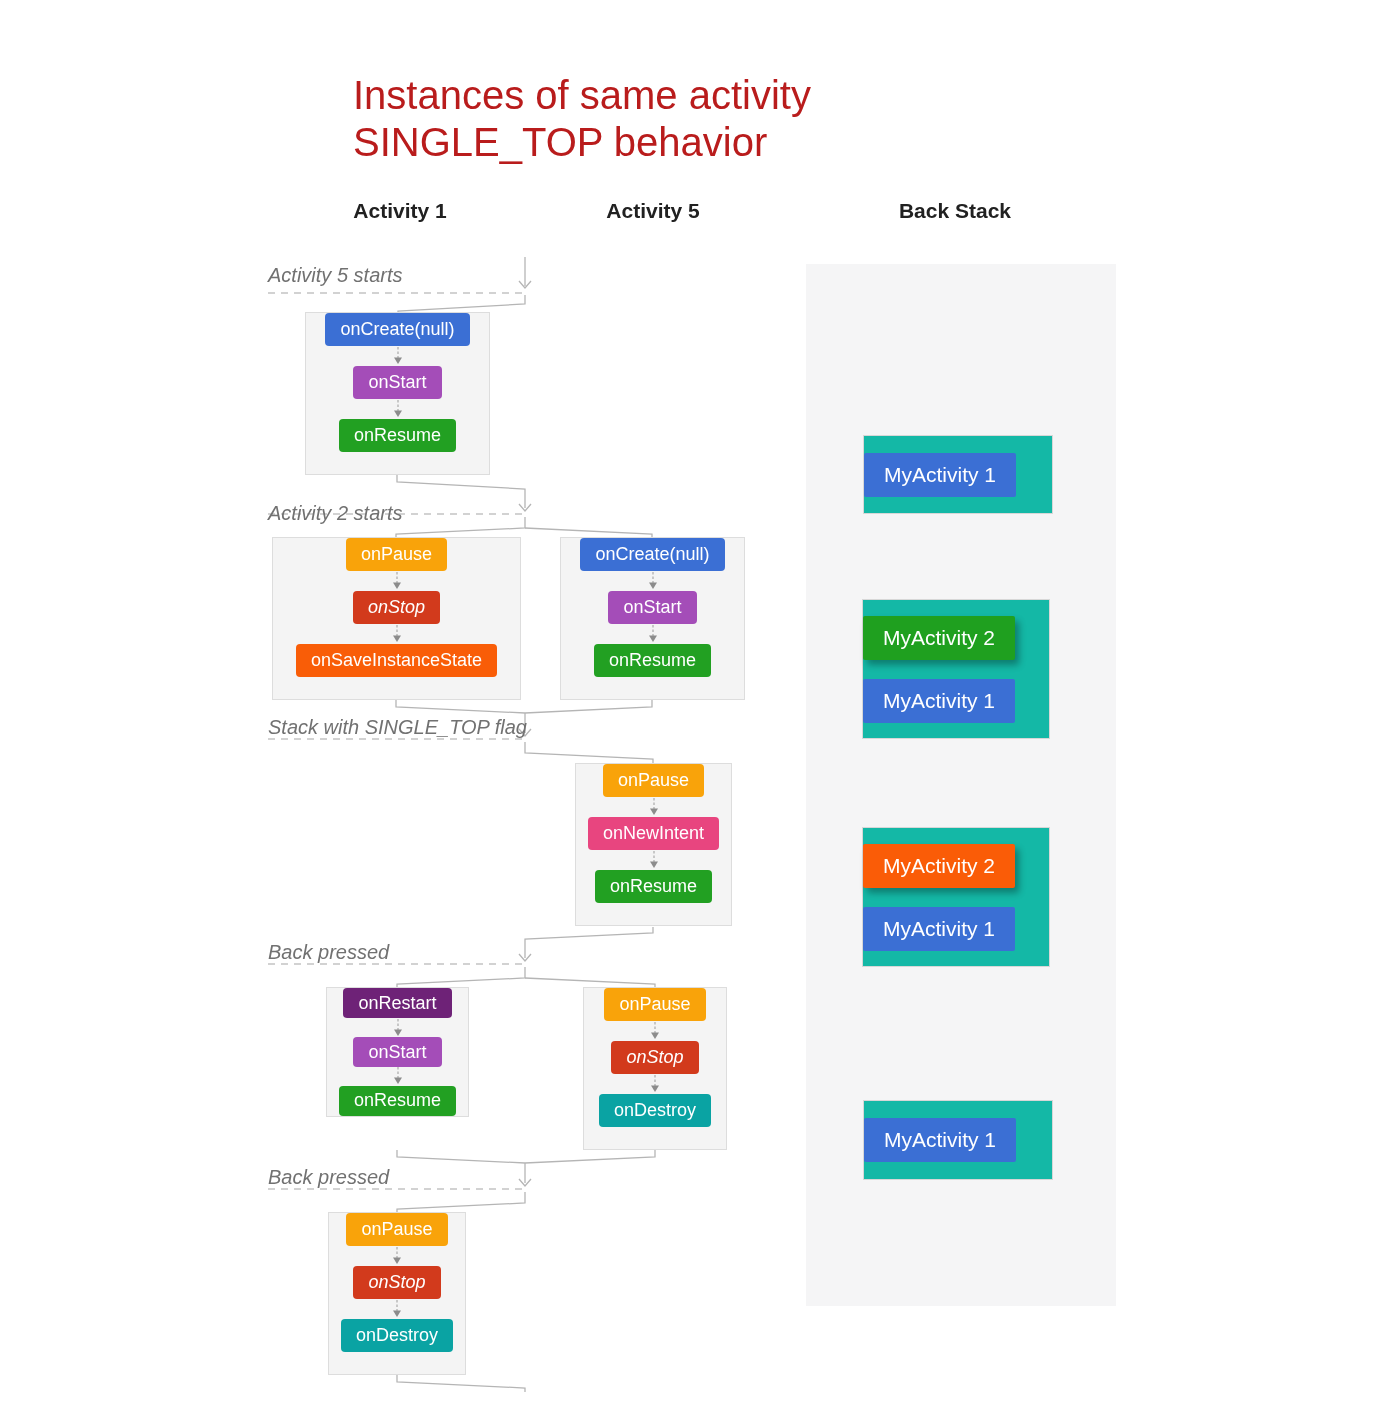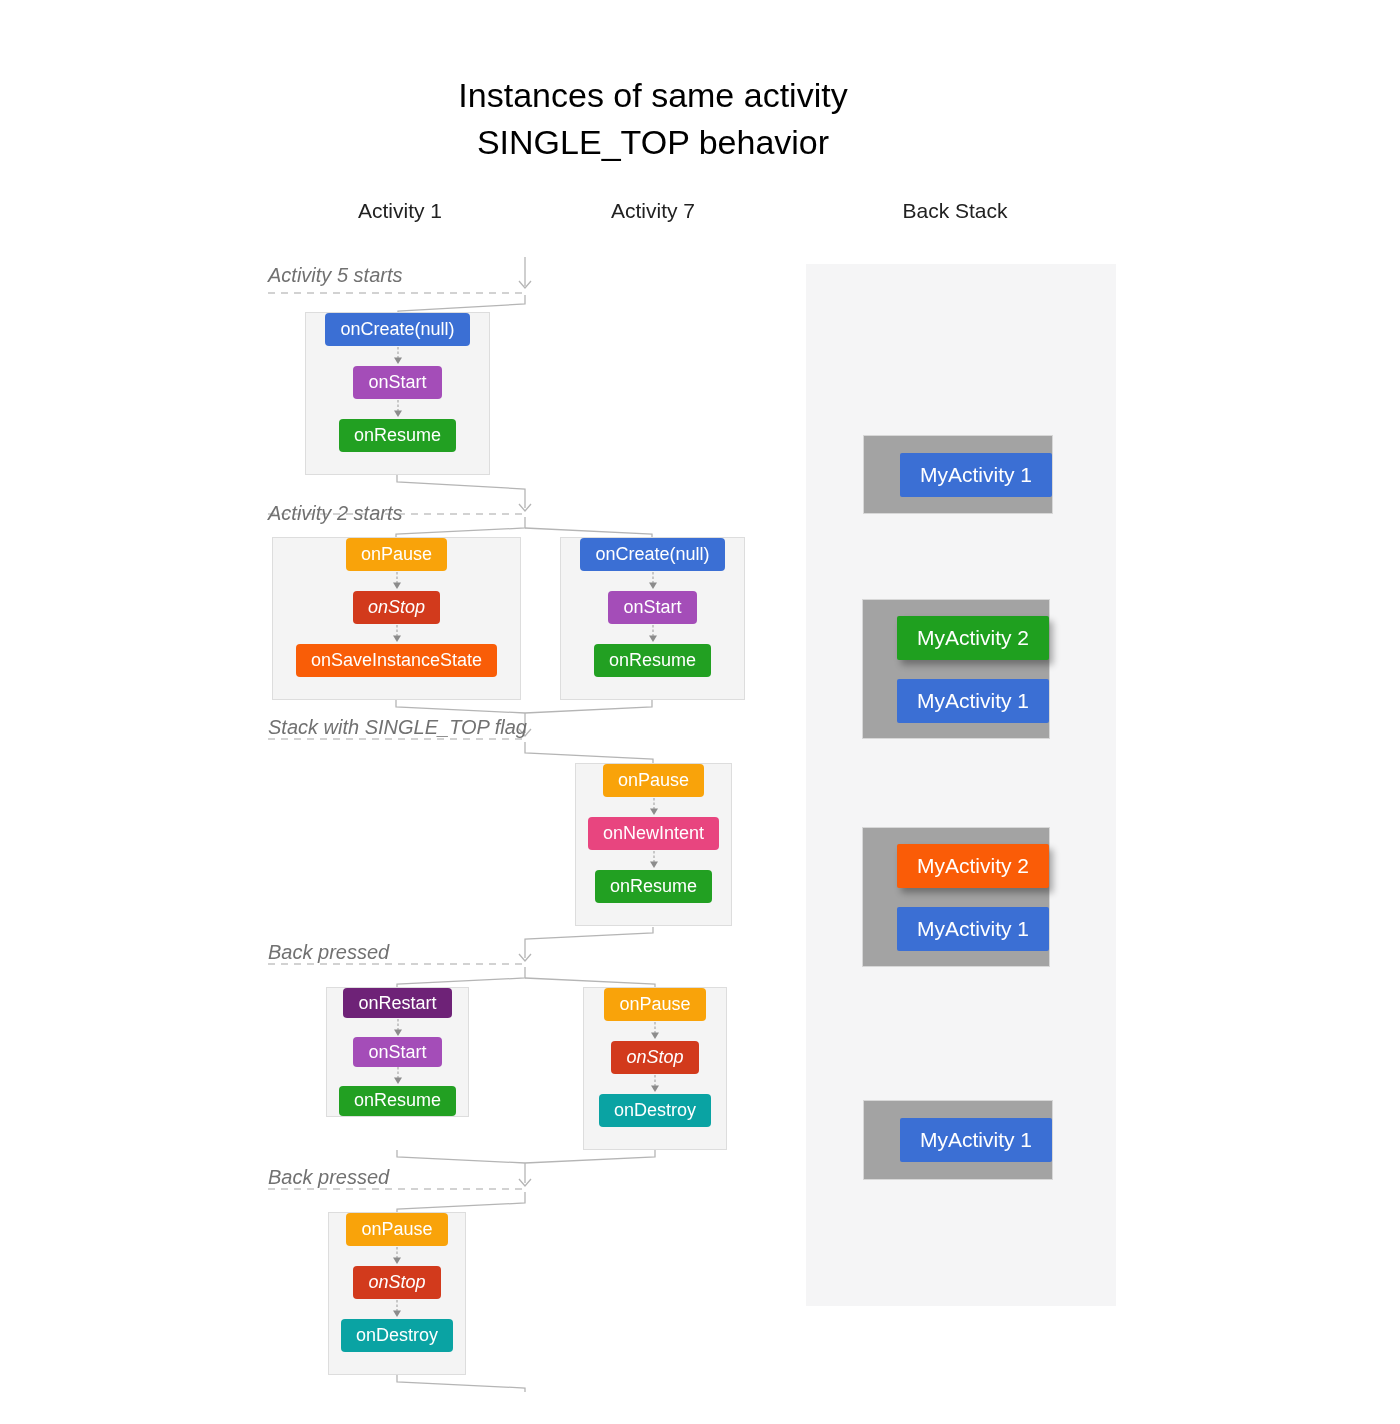--- a/index.html
+++ b/index.html
@@ -3,25 +3,25 @@
 <meta charset="utf-8">
 <style>
   html,body{margin:0;padding:0;background:#ffffff;}
   body{font-family:"Liberation Sans", sans-serif; -webkit-font-smoothing:antialiased;}
   #canvas{position:relative;width:1400px;height:1424px;background:#ffffff;overflow:hidden;}
 
   #overlay{position:absolute;left:0;top:0;pointer-events:none;}
   .ln{fill:none;stroke:#b5b5b5;stroke-width:1.3;}
   .dash{fill:none;stroke:#c3c3c3;stroke-width:1.3;stroke-dasharray:7 6;}
 
-  .title{position:absolute;left:353px;top:72px;width:600px;text-align:center;
-         font-size:34px;line-height:47px;color:#000000;}
+  .title{position:absolute;left:353px;top:72px;width:600px;
+         font-size:40px;line-height:47px;color:#b91c1c;}
 
   .col-header{position:absolute;top:199px;width:200px;text-align:center;
-              font-weight:normal;font-size:21px;color:#212121;}
+              font-weight:bold;font-size:21px;color:#212121;}
   .col1h{left:300px;} .col2h{left:553px;} .col3h{left:855px;}
 
   .stage-label{position:absolute;left:268px;font-style:italic;font-size:20px;
                color:#717171;line-height:22px;white-space:nowrap;}
 
   .block{position:absolute;background:#f4f4f4;border:1px solid #dddddd;
          box-sizing:border-box;display:flex;flex-direction:column;
          align-items:center;}
   .chip{height:33px;border-radius:4px;padding:0 15px;color:#ffffff;font-size:18px;
         display:flex;align-items:center;justify-content:center;white-space:nowrap;}
@@ -32,23 +32,23 @@
   .c-darkpurple{background:#6e2277;}
   .c-green{background:#22a022;}
   .c-amber{background:#f9a30a;}
   .c-red{background:#d23a1c;font-style:italic;}
   .c-orange{background:#f95d07;}
   .c-pink{background:#e8457f;}
   .c-teal{background:#0aa3a3;}
 
   .backstack-panel{position:absolute;left:806px;top:264px;width:310px;height:1042px;
                    background:#f5f5f6;}
-  .stack-group{position:absolute;background:#a3a3a3;border:1px solid #d7d7d7;
+  .stack-group{position:absolute;background:#14b8a6;border:1px solid #d7d7d7;
                box-sizing:border-box;display:flex;flex-direction:column;
-               align-items:flex-end;justify-content:center;gap:19px;}
+               align-items:flex-start;justify-content:center;gap:19px;}
   .stack-chip{width:152px;height:44px;border-radius:2px;color:#ffffff;font-size:21px;
               display:flex;align-items:center;justify-content:center;}
   .s-blue{background:#3b6fd4;}
   .s-green{background:#1fa01f;}
   .s-orange{background:#fa5c07;}
   .elevated{box-shadow:4px 5px 7px rgba(0,0,0,0.32);}
 
   .g1{left:863px;top:435px;width:190px;height:79px;}
   .g2{left:862px;top:599px;width:188px;height:140px;}
   .g3{left:862px;top:827px;width:188px;height:140px;}
@@ -114,21 +114,21 @@
       <path class="ln" d="M397 1375 V1382 L525 1388 V1392"></path>
     </g>
   </svg>
 
   <div class="title">
     <div>Instances of same activity</div>
     <div>SINGLE_TOP behavior</div>
   </div>
 
   <div class="col-header col1h">Activity 1</div>
-  <div class="col-header col2h">Activity 7</div>
+  <div class="col-header col2h">Activity 5</div>
   <div class="col-header col3h">Back Stack</div>
 
   <div class="stage-label" style="top:264px;">Activity 5 starts</div>
   <div class="stage-label" style="top:502px;text-align:right;">Activity 2 starts</div>
   <div class="stage-label" style="top:716px;">Stack with SINGLE_TOP flag</div>
   <div class="stage-label" style="top:941px;">Back pressed</div>
   <div class="stage-label" style="top:1166px;">Back pressed</div>
 
   <div class="backstack-panel"></div>
 

